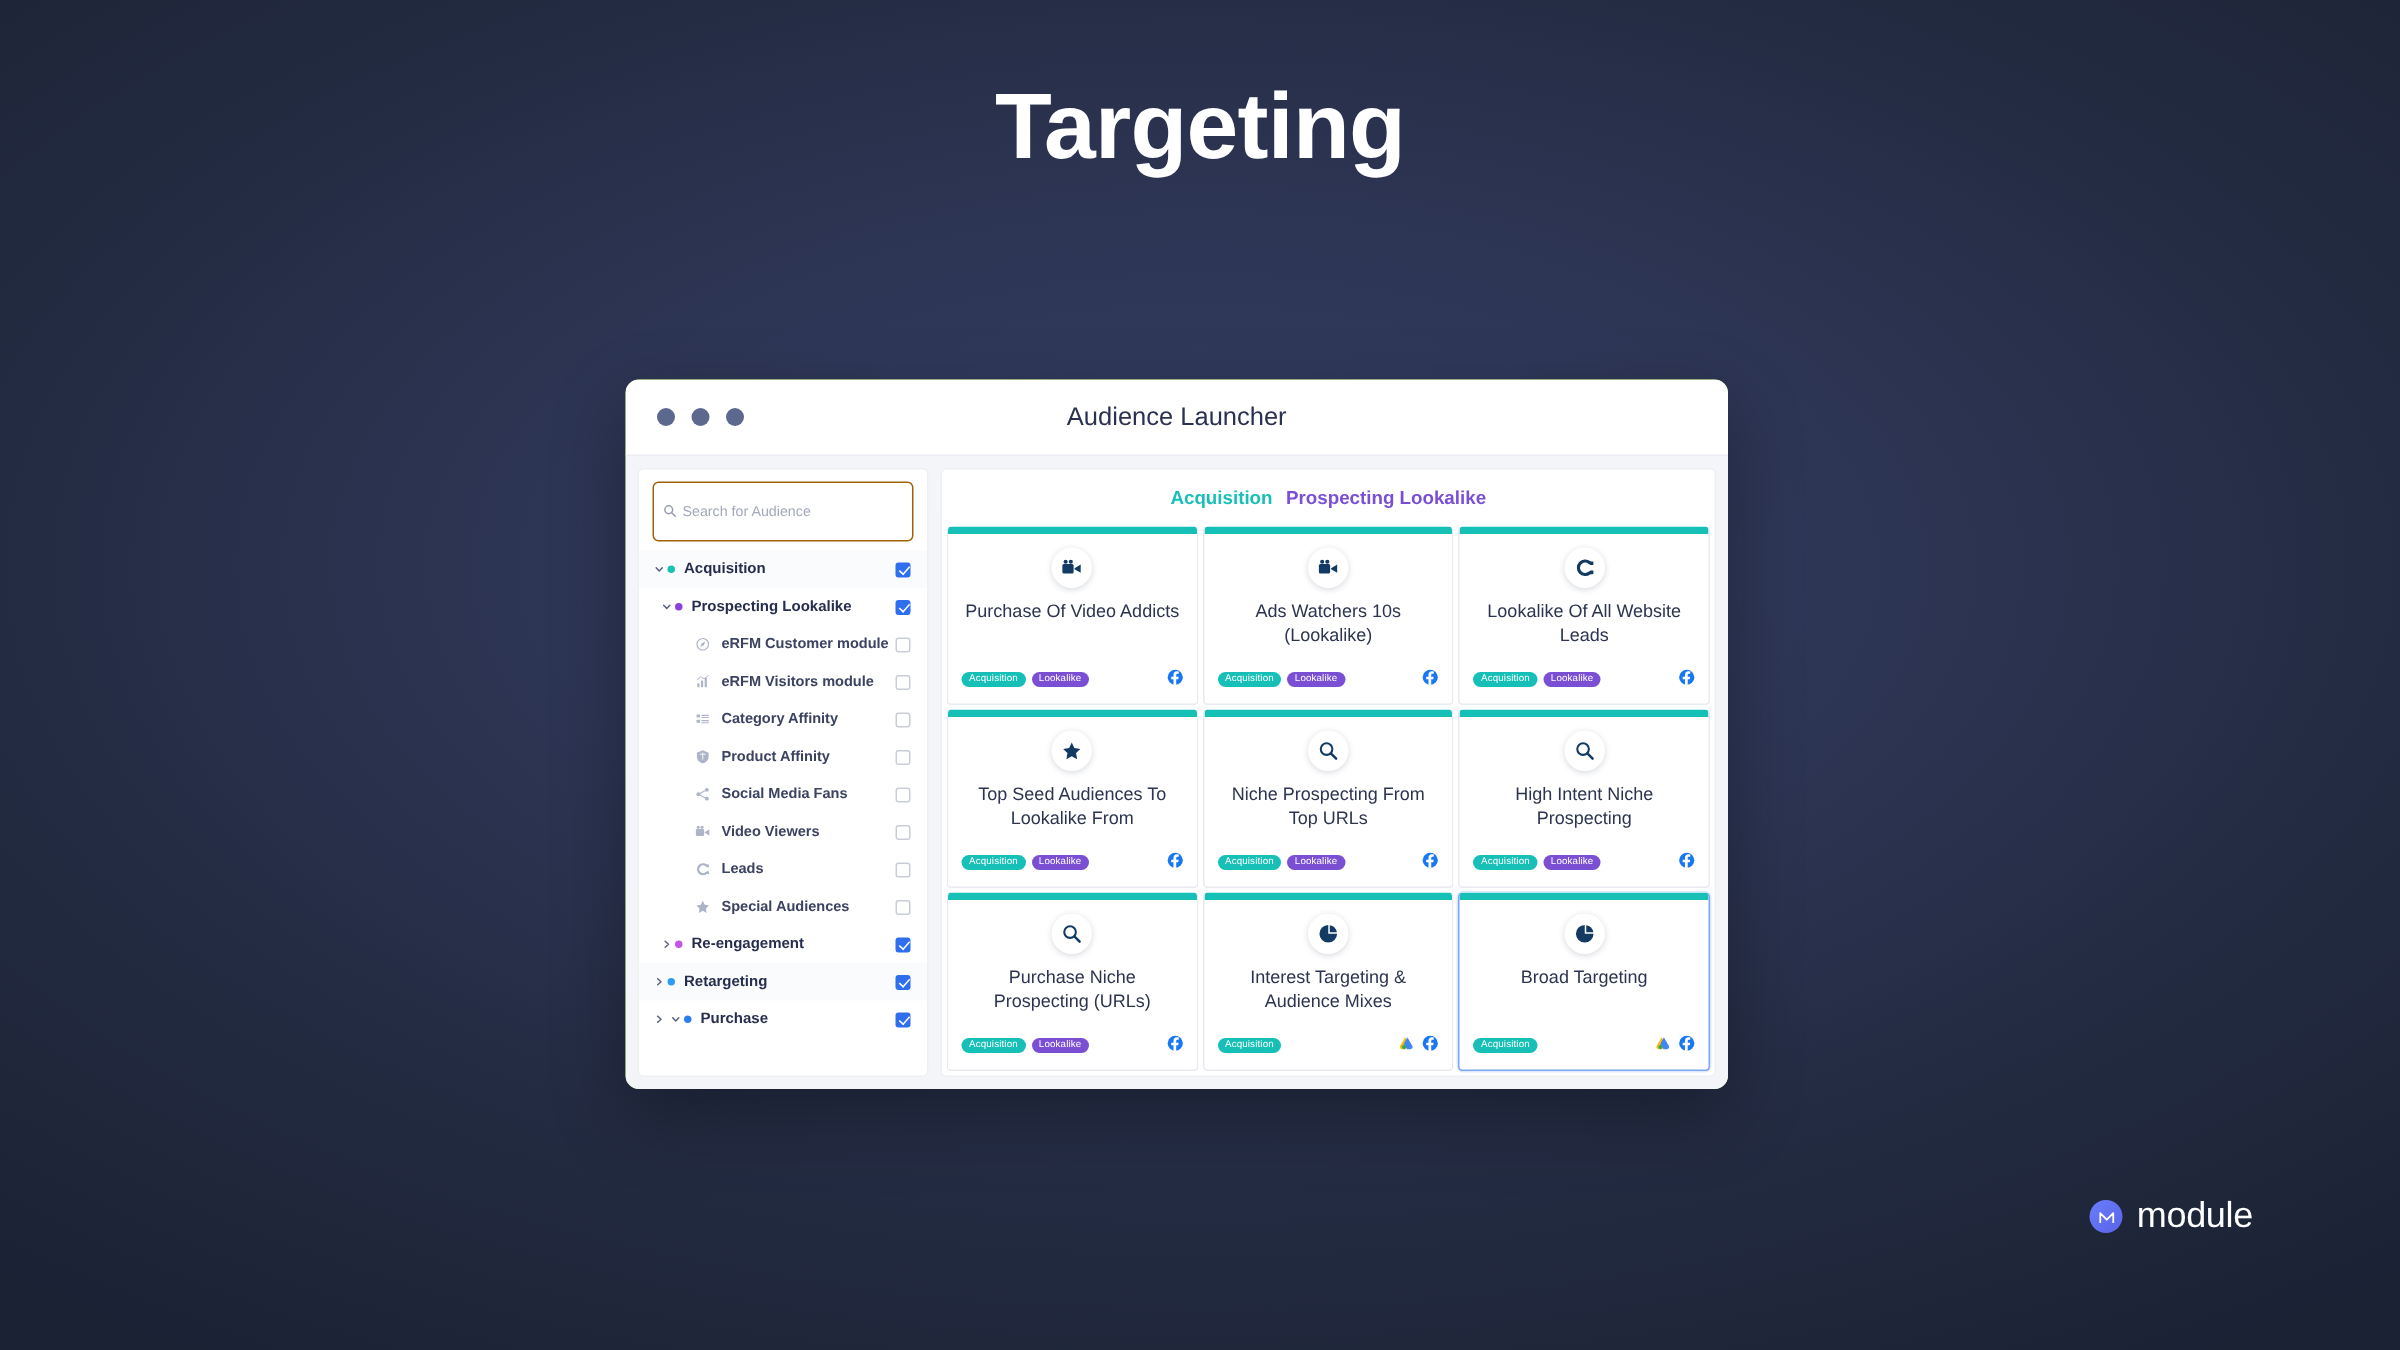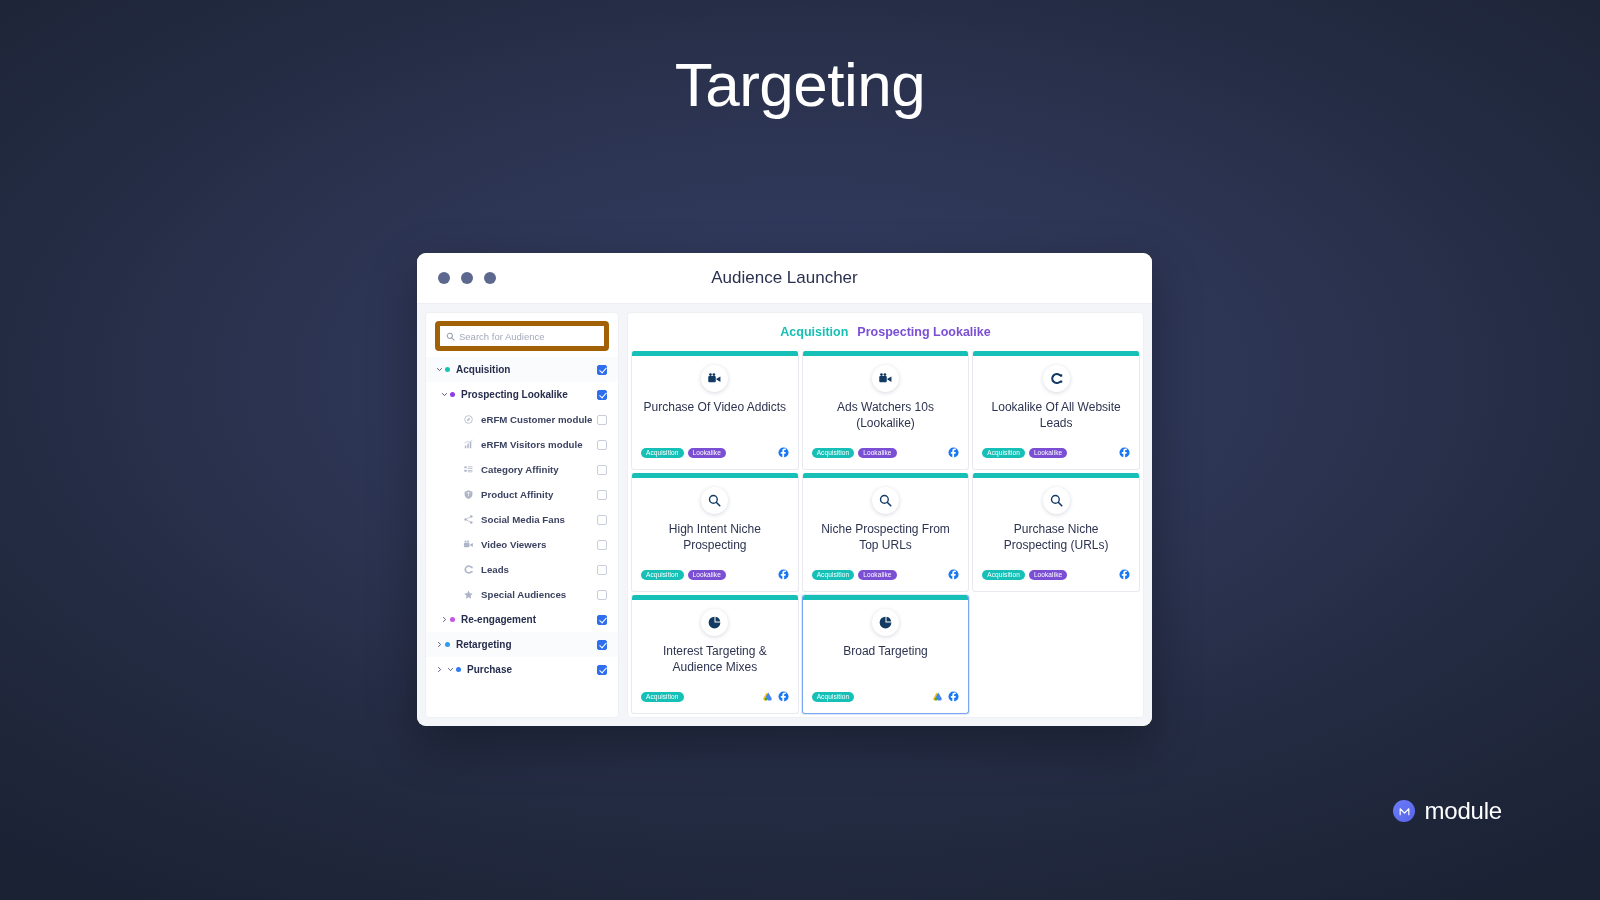--- a/index.html
+++ b/index.html
@@ -12,21 +12,21 @@
     background: #1b2234;
     background-image: radial-gradient(ellipse 75% 70% at 50% 42%, #353f66 0%, #2d3554 38%, #232b42 68%, #1b2234 100%);
     position: relative;
   }
 
   
   .hero { text-align: center; padding-top: 52px; }
   .hero h1 {
     color: #ffffff;
     font-size: 62px;
-    font-weight: normal;
+    font-weight: bold;
     letter-spacing: -0.5px;
     line-height: 1.05;
   }
   .hero p {
     color: #e2e5ef;
     font-size: 25px;
     font-weight: 400;
     margin-top: 31px;
     letter-spacing: 0.1px;
   }
@@ -78,22 +78,22 @@
     width: 194px;
     flex: 0 0 194px;
     background: #ffffff;
     border-radius: 4px;
     padding: 8px 0 0 0;
     overflow: hidden;
     border: 1px solid #eef0f4;
   }
   .search-wrap { padding: 0 9px 6px 9px; }
   .search-box {
-    height: 30px;
-    border: 5px solid #a16207;
+    height: 40px;
+    border: 1px solid #a16207;
     border-radius: 4px;
     display: flex;
     align-items: center;
     padding: 0 6px;
     gap: 4px;
     background: #fff;
   }
   .search-box svg { flex: 0 0 auto; }
   .search-input {
     border: none;
@@ -530,45 +530,64 @@
                 <span><svg width="11" height="11" viewBox="0 0 24 24">
                 <circle cx="12" cy="12" r="11" fill="#1877f2"></circle>
                 <path d="M13.4 23.9 V14.9 h3 l.57-3.72h-3.57V8.8c0-1.02.5-2.01 2.1-2.01h1.62V3.62S15.65 3.4 14.25 3.4c-2.93 0-4.84 1.77-4.84 4.98v2.8H6.1v3.72h3.3v9.02a11 11 0 0 0 4 .02Z" fill="#fff"></path>
               </svg></span>
               </span>
      </div>
           </div>
           <div class="card">
             <span class="card-icon">
               <svg width="15" height="15" viewBox="0 0 24 24" fill="none">
+                <path d="M12 3.2 L14.8 9.1 L21.2 10 L16.6 14.5 L17.7 21 L12 17.9 L6.3 21 L7.4 14.5 L2.8 10 L9.2 9.1 Z" fill="#123a63"></path>
+              </svg>
+            </span>
+     <div class="card-title">Top Seed Audiences To Lookalike From</div>
+     <div class="card-foot">
+       <span class="tag tag-acq">Acquisition</span>
+              <span class="tag tag-look">Lookalike</span>
+              <span class="spacer"></span>
+       <span class="plat">
+                <span><svg width="11" height="11" viewBox="0 0 24 24">
+                <circle cx="12" cy="12" r="11" fill="#1877f2"></circle>
+                <path d="M13.4 23.9 V14.9 h3 l.57-3.72h-3.57V8.8c0-1.02.5-2.01 2.1-2.01h1.62V3.62S15.65 3.4 14.25 3.4c-2.93 0-4.84 1.77-4.84 4.98v2.8H6.1v3.72h3.3v9.02a11 11 0 0 0 4 .02Z" fill="#fff"></path>
+              </svg></span>
+              </span>
+     </div>
+          </div>
+          <div class="card">
+            <span class="card-icon">
+              <svg width="15" height="15" viewBox="0 0 24 24" fill="none">
                 <circle cx="10.2" cy="10.2" r="6.2" stroke="#123a63" stroke-width="2.2" fill="none"></circle>
                    <line x1="14.8" y1="14.8" x2="20.4" y2="20.4" stroke="#123a63" stroke-width="2.6" stroke-linecap="round"></line>
               </svg>
             </span>
-     <div class="card-title">High Intent Niche Prospecting</div>
+     <div class="card-title">Niche Prospecting From Top URLs</div>
      <div class="card-foot">
        <span class="tag tag-acq">Acquisition</span>
               <span class="tag tag-look">Lookalike</span>
               <span class="spacer"></span>
        <span class="plat">
                 <span><svg width="11" height="11" viewBox="0 0 24 24">
                 <circle cx="12" cy="12" r="11" fill="#1877f2"></circle>
                 <path d="M13.4 23.9 V14.9 h3 l.57-3.72h-3.57V8.8c0-1.02.5-2.01 2.1-2.01h1.62V3.62S15.65 3.4 14.25 3.4c-2.93 0-4.84 1.77-4.84 4.98v2.8H6.1v3.72h3.3v9.02a11 11 0 0 0 4 .02Z" fill="#fff"></path>
               </svg></span>
               </span>
      </div>
           </div>
           <div class="card">
             <span class="card-icon">
               <svg width="15" height="15" viewBox="0 0 24 24" fill="none">
                 <circle cx="10.2" cy="10.2" r="6.2" stroke="#123a63" stroke-width="2.2" fill="none"></circle>
                    <line x1="14.8" y1="14.8" x2="20.4" y2="20.4" stroke="#123a63" stroke-width="2.6" stroke-linecap="round"></line>
               </svg>
             </span>
-     <div class="card-title">Niche Prospecting From Top URLs</div>
+     <div class="card-title">High Intent Niche Prospecting</div>
      <div class="card-foot">
        <span class="tag tag-acq">Acquisition</span>
               <span class="tag tag-look">Lookalike</span>
               <span class="spacer"></span>
        <span class="plat">
                 <span><svg width="11" height="11" viewBox="0 0 24 24">
                 <circle cx="12" cy="12" r="11" fill="#1877f2"></circle>
                 <path d="M13.4 23.9 V14.9 h3 l.57-3.72h-3.57V8.8c0-1.02.5-2.01 2.1-2.01h1.62V3.62S15.65 3.4 14.25 3.4c-2.93 0-4.84 1.77-4.84 4.98v2.8H6.1v3.72h3.3v9.02a11 11 0 0 0 4 .02Z" fill="#fff"></path>
               </svg></span>
               </span>

